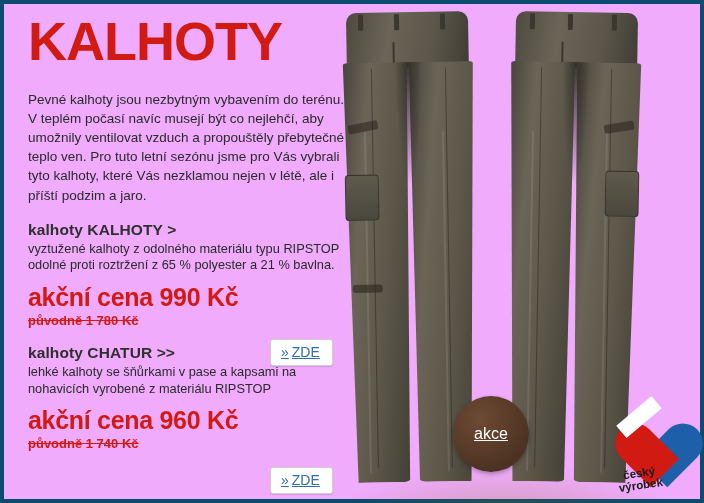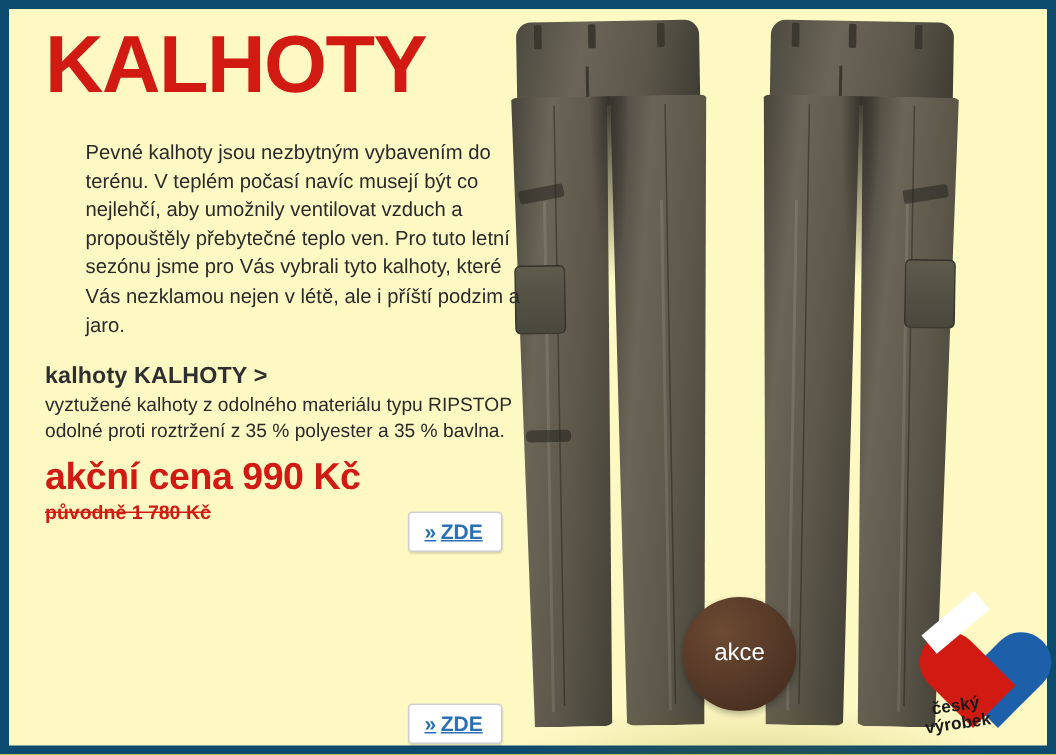--- a/index.html
+++ b/index.html
@@ -5,22 +5,22 @@
   * { box-sizing: border-box; margin: 0; padding: 0; }
   html, body {
     width: 704px; height: 503px;
     font-family: "Liberation Sans", sans-serif;
     background: #ffe800;
     overflow: hidden;
   }
   #banner {
     position: relative;
     width: 704px; height: 503px;
-    background: #fef9c3;
-    border: 6px solid #0c4a6e;
+    background: #f0abfc;
+    border: 4px solid #0c4a6e;
   }
 
   
   .left-col {
     position: absolute;
     left: 24px; top: 12px;
     width: 320px;
   }
   .headline {
     color: #d11a12;
@@ -30,21 +30,20 @@
     letter-spacing: -1px;
     text-transform: uppercase;
   }
   .headline .line2 { display: block; padding-left: 14px; }
 
   .intro {
     margin-top: 22px;
     color: #2a2a2a;
     font-size: 13.5px;
     line-height: 1.42;
-    margin-left: 27px;
   }
 
   .prod-block { margin-top: 16px; }
   .prod-title {
     color: #2f2f2f;
     font-weight: bold;
     font-size: 15.5px;
     letter-spacing: 0.1px;
   }
   .prod-title .arrow { color: #2f2f2f; font-weight: bold; }
@@ -75,21 +74,21 @@
 
   
   .zde-btn {
     position: absolute;
     background: #ffffff;
     border: 1px solid #cfcfcf;
     border-radius: 3px;
     padding: 4px 12px 5px 10px;
     color: #2b6fb8;
     font-size: 14px;
-    font-weight: bold;
+    font-weight: normal;
     text-decoration: underline;
     white-space: nowrap;
     box-shadow: 0 1px 1px rgba(0,0,0,.12);
     cursor: pointer;
   }
   .zde-btn .chev { text-decoration: none; color: #2b6fb8; margin-right: 3px; }
   #zde1 { left: 266px; top: 335px; }
   #zde2 { left: 266px; top: 463px; }
 
   
@@ -180,20 +179,21 @@
   #akce-badge {
     position: absolute;
     left: 449px; top: 392px;
     width: 76px; height: 76px;
     border-radius: 50%;
     background: radial-gradient(circle at 35% 30%, #6d4a33, #4b3122 75%);
     color: #ffffff;
     font-size: 16px;
     display: flex; align-items: center; justify-content: center;
     box-shadow: 0 2px 4px rgba(0,0,0,.3);
+    text-decoration: underline;
   }
 
   
   #czech-seal {
     position: absolute;
     right: 8px; bottom: 6px;
     width: 104px; height: 104px;
   }
   #czech-seal .heart {
     position: absolute; left: 12px; top: 8px;
@@ -293,27 +293,38 @@
       <span>KALHOTY</span>
     </div>
 
     <p class="intro">Pevné kalhoty jsou nezbytným vybavením do terénu. V teplém počasí navíc musejí být co nejlehčí, aby umožnily ventilovat vzduch a propouštěly přebytečné teplo ven. Pro tuto letní sezónu jsme pro Vás vybrali tyto kalhoty, které Vás nezklamou nejen v létě, ale i příští podzim a jaro.</p>
 
     <div class="prod-block">
       <div class="prod-title">
         <span>kalhoty KALHOTY</span>
         <span class="arrow">&gt;</span>
       </div>
-      <p class="prod-desc">vyztužené kalhoty z odolného materiálu typu RIPSTOP odolné proti roztržení z 35 % polyester a 35 % bavlna.</p>
+      <p class="prod-desc">vyztužené kalhoty z odolného materiálu typu RIPSTOP odolné proti roztržení z 65 % polyester a 21 % bavlna.</p>
       <div class="price-row">
         <span class="price">akční cena 990 Kč</span>
       </div>
       <div class="oldprice">původně 1 780 Kč</div>
     </div>
 
+    <div class="prod-block">
+      <div class="prod-title">
+        <span>kalhoty CHATUR</span>
+        <span class="arrow">&gt;&gt;</span>
+      </div>
+      <p class="prod-desc">lehké kalhoty se šňůrkami v pase a kapsami na nohavicích vyrobené z materiálu RIPSTOP</p>
+      <div class="price-row">
+        <span class="price">akční cena 960 Kč</span>
+      </div>
+      <div class="oldprice">původně 1 740 Kč</div>
+    </div>
   </div>
 
   <a class="zde-btn" id="zde1" href="#">
     <span class="chev">»</span><span>ZDE</span>
   </a>
   <a class="zde-btn" id="zde2" href="#">
     <span class="chev">»</span><span>ZDE</span>
   </a>
 
   <div id="akce-badge">

